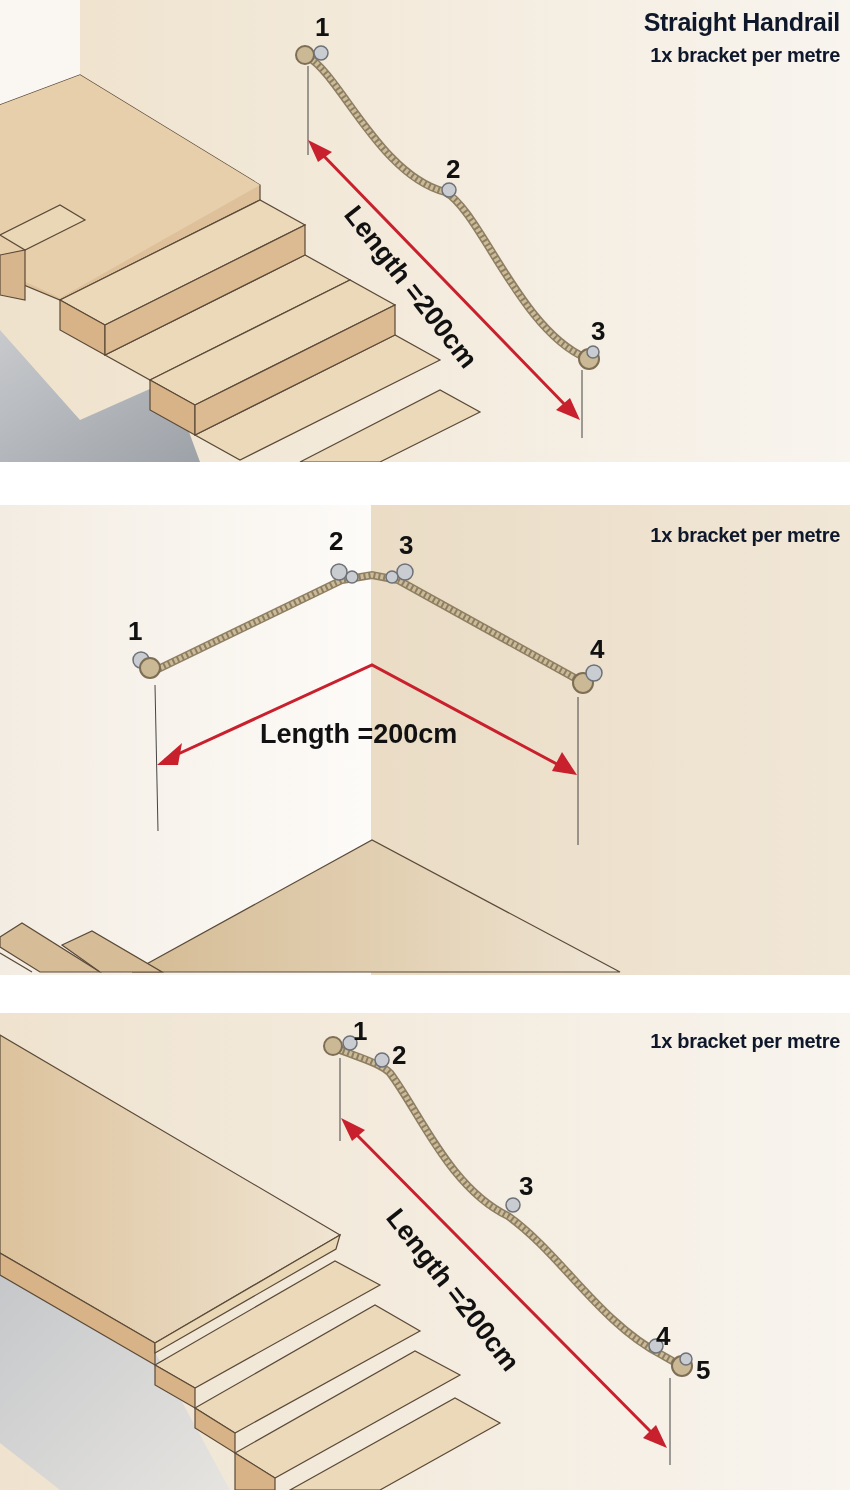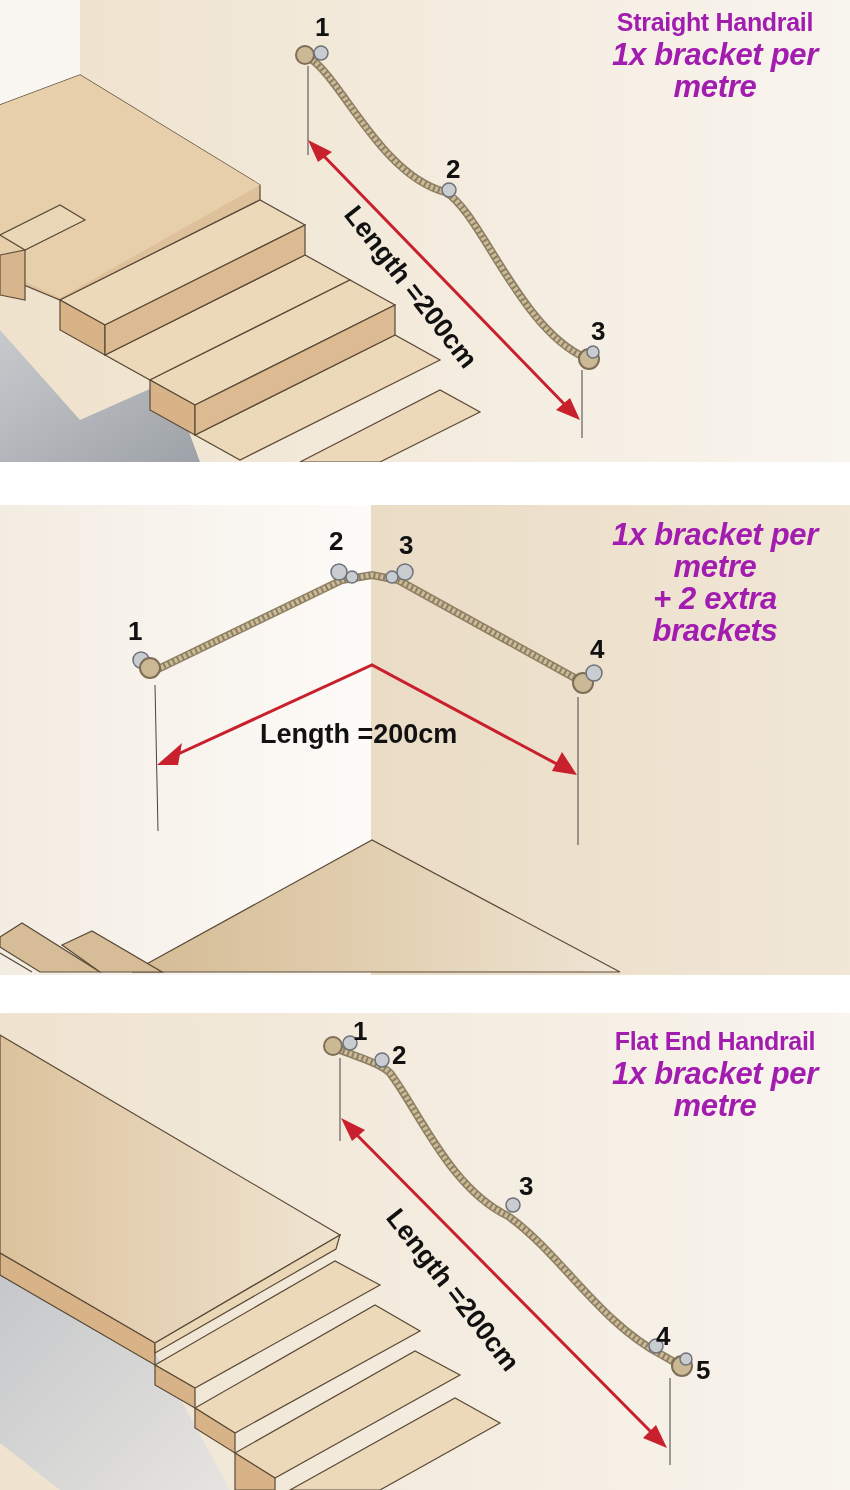--- a/index.html
+++ b/index.html
@@ -1,22 +1,22 @@
 <!DOCTYPE html>
 <html><head>
 <meta charset="utf-8">
 <style>
   html, body { margin: 0; padding: 0; background: #ffffff; }
   body { width: 850px; height: 1490px; position: relative; overflow: hidden;
          font-family: "Liberation Sans", "DejaVu Sans", sans-serif; }
   .panel { position: absolute; left: 0; width: 850px; overflow: hidden; }
   .panel svg { position: absolute; left: 0; top: 0; }
-  .caption { position: absolute; text-align: center; color: #a21caf; }
+  .caption { position: absolute; text-align: right; color: #0f172a; }
   .caption .title { font-size: 25px; font-weight: bold; line-height: 33px; letter-spacing: -0.3px; }
-  .caption .line { font-size: 31px; font-weight: bold; line-height: 32px; letter-spacing: -0.3px; font-style: italic; }
+  .caption .line { font-size: 20px; font-weight: bold; line-height: 32px; letter-spacing: -0.3px; }
   .num { position: absolute; font-size: 26px; font-weight: bold; color: #111; line-height: 1; }
   .len { position: absolute; font-size: 27px; font-weight: bold; color: #111; white-space: nowrap; transform-origin: 0 0; }
 </style>
 </head>
 <body>
 
 <div class="panel" style="top:0;height:462px;">
   <svg width="850" height="462">
     <defs>
       <linearGradient id="wall1" x1="0" x2="1" y1="0" y2="0">
@@ -124,21 +124,20 @@
     <polygon points="157,260 182,238 178,260" fill="#c8202c"></polygon>
     <polygon points="577,270 552,266 562,247" fill="#c8202c"></polygon>
   </svg>
   <span class="num" style="left:128px;top:113px;">1</span>
   <span class="num" style="left:329px;top:23px;">2</span>
   <span class="num" style="left:399px;top:27px;">3</span>
   <span class="num" style="left:590px;top:131px;">4</span>
   <span class="len" style="left:260px;top:214px;">Length =200cm</span>
   <div class="caption" style="left:590px;top:14px;width:250px;">
     <div class="line">1x bracket per metre</div>
-    <div class="line">+ 2 extra brackets</div>
   </div>
 </div>
 
 <div class="panel" style="top:1013px;height:477px;">
   <svg width="850" height="477">
     <defs>
       <linearGradient id="wall3" x1="0" x2="1">
           <stop offset="0" stop-color="#efe3cf"></stop>
           <stop offset="1" stop-color="#f8f4ee"></stop>
         </linearGradient>
@@ -184,16 +183,15 @@
     <polygon points="341,105 365,117 352,128" fill="#c8202c"></polygon>
     <polygon points="667,435 643,425 656,412" fill="#c8202c"></polygon>
   </svg>
   <span class="num" style="left:353px;top:5px;">1</span>
   <span class="num" style="left:392px;top:29px;">2</span>
   <span class="num" style="left:519px;top:160px;">3</span>
   <span class="num" style="left:656px;top:310px;">4</span>
   <span class="num" style="left:696px;top:344px;">5</span>
   <span class="len" style="left:404px;top:190px;transform:rotate(52deg);">Length =200cm</span>
   <div class="caption" style="left:590px;top:12px;width:250px;">
-    <div class="title">Flat End Handrail</div>
     <div class="line">1x bracket per metre</div>
   </div>
 </div>
 
 </body></html>

